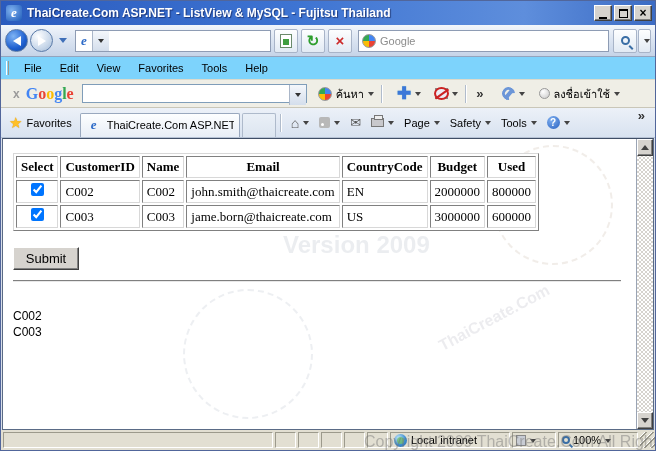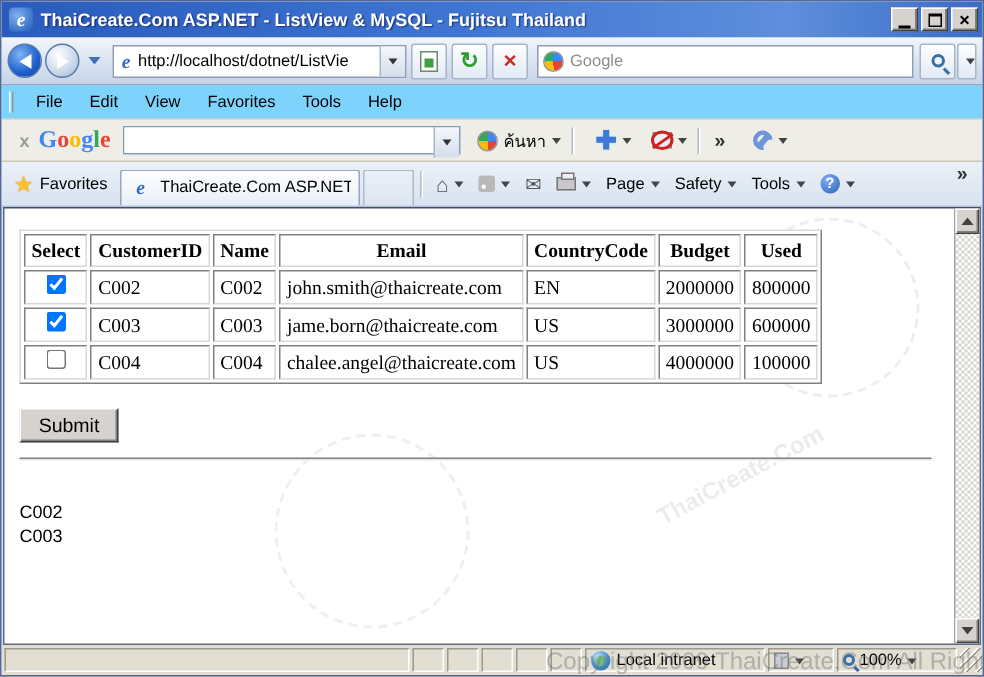--- a/index.html
+++ b/index.html
@@ -221,21 +221,20 @@
     <div class="navball back">
         <div class="nav-arrow left"></div>
       </div>
     <div class="navball fwd">
         <div class="nav-arrow right"></div>
       </div>
     <div class="tri-down"></div>
 
     <div class="addressbox">
       <span class="addr-e">e</span>
-      <input class="addr-input" type="text" value="http://localhost/dotnet/ListVie" style="">
       <div class="combo-btn">
           <div class="dd"></div>
         </div>
     </div>
 
     <div class="navbtn">
         <div class="compat-page"></div>
       </div>
     <div class="navbtn">
         <span class="icon-refresh">↻</span>
@@ -286,20 +285,25 @@
       <div class="dd-sm"></div>
     </div>
     <div class="gt-btn">
       <div class="blocker"></div>
       <div class="dd-sm"></div>
     </div>
     <div class="vsep"></div>
     <span class="chev">»</span>
     <div class="gt-btn">
       <div class="wrench"></div>
+      <div class="dd-sm"></div>
+    </div>
+    <div class="gt-btn">
+      <div class="status-dot"></div>
+      <span class="gt-label">ลงชื่อเข้าใช้</span>
       <div class="dd-sm"></div>
     </div>
   </div>
 
   <div class="favrow">
     <span class="star">★</span>
     <span class="fav-label">Favorites</span>
     <div class="tab">
       <span class="addr-e">e</span>
       <span class="tab-title">ThaiCreate.Com ASP.NET - ...</span>
@@ -380,29 +384,20 @@
         </tr>
         <tr>
           <td class="chk"><input type="checkbox" checked="" style=""></td>
           <td>C003</td>
           <td>C003</td>
           <td>jame.born@thaicreate.com</td>
           <td>US</td>
           <td>3000000</td>
           <td>600000</td>
         </tr>
-        <tr>
-          <td class="chk"><input type="checkbox" style=""></td>
-          <td>C004</td>
-          <td>C004</td>
-          <td>chalee.angel@thaicreate.com</td>
-          <td>US</td>
-          <td>4000000</td>
-          <td>100000</td>
-        </tr>
       </tbody>
         </table>
 
       <button class="submitbtn">Submit</button>
       <hr class="rule">
       <div class="results">
         <div class="resultline">C002</div>
         <div class="resultline">C003</div>
       </div>
     </div>

